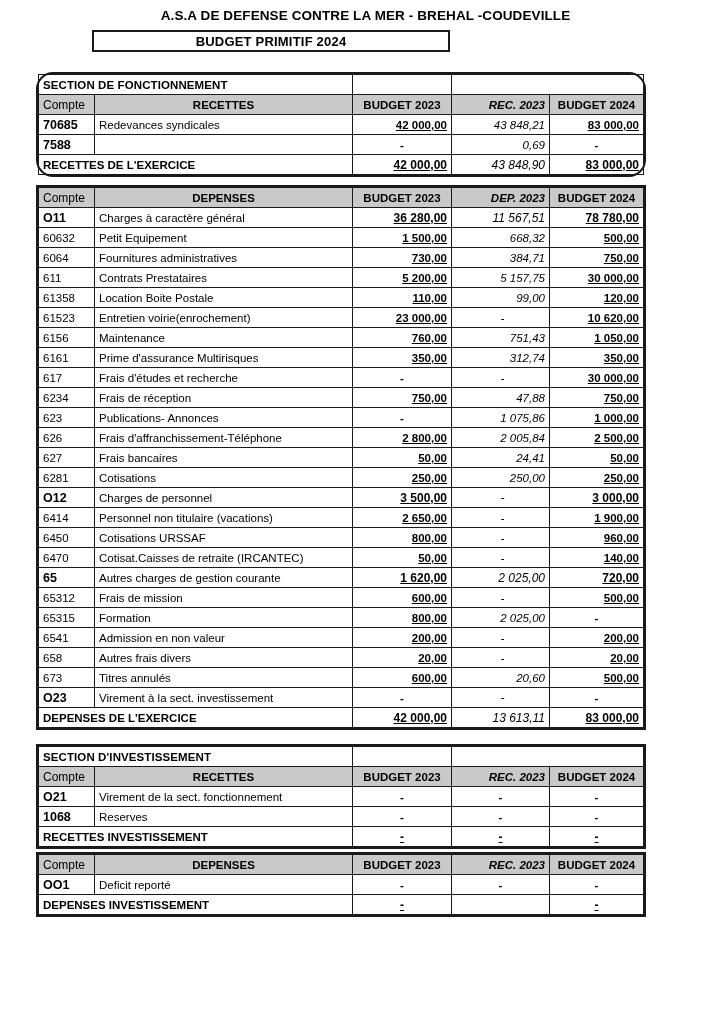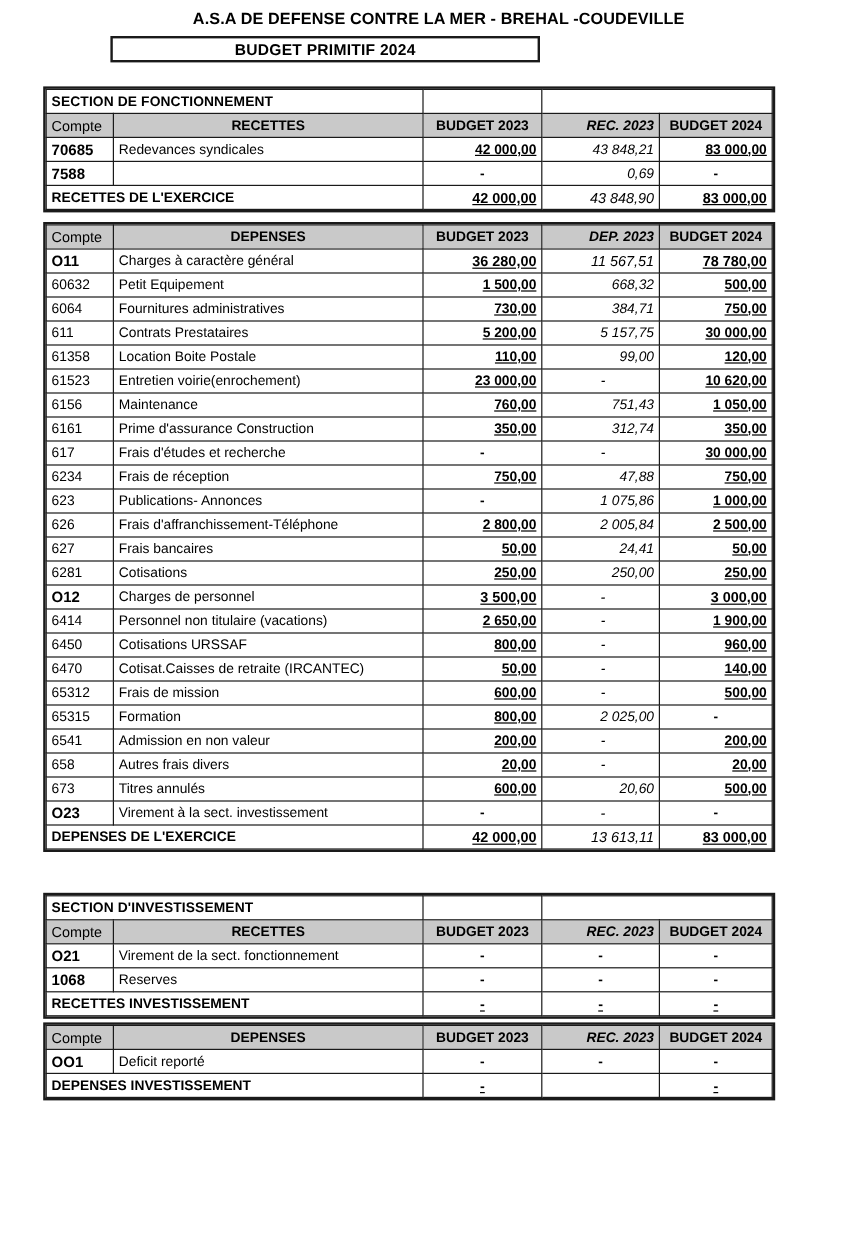--- a/index.html
+++ b/index.html
@@ -124,21 +124,21 @@
 </style>
 </head>
 <body>
 
 <div class="doc-title">A.S.A DE DEFENSE CONTRE LA MER - BREHAL -COUDEVILLE</div>
 
 <div class="budget-box">
   <span>BUDGET PRIMITIF 2024</span>
 </div>
 
-<div class="block" id="block-fonc-recettes" style="top:72px;">
+<div class="block" id="block-fonc-recettes" style="top:72px;border-radius:17px;">
   <table class="grid">
     <colgroup>
         <col class="c-compte">
         <col class="c-label">
         <col class="c-b23">
         <col class="c-rec">
         <col class="c-b24">
       </colgroup>
     <tbody>
       <tr class="sect-row">
@@ -239,21 +239,21 @@
         </tr>
         <tr>
           <td class="compte">6156</td>
           <td class="label">Maintenance</td>
           <td class="num">760,00</td>
           <td class="ital">751,43</td>
           <td class="num">1 050,00</td>
         </tr>
         <tr>
           <td class="compte">6161</td>
-          <td class="label">Prime d'assurance Construction</td>
+          <td class="label">Prime d'assurance Multirisques</td>
           <td class="num">350,00</td>
           <td class="ital">312,74</td>
           <td class="num">350,00</td>
         </tr>
         <tr>
           <td class="compte">617</td>
           <td class="label">Frais d'études et recherche</td>
           <td class="dash">-</td>
           <td class="dash ital">-</td>
           <td class="num">30 000,00</td>
@@ -313,20 +313,27 @@
           <td class="num">800,00</td>
           <td class="dash ital">-</td>
           <td class="num">960,00</td>
         </tr>
         <tr>
           <td class="compte">6470</td>
           <td class="label">Cotisat.Caisses de retraite (IRCANTEC)</td>
           <td class="num">50,00</td>
           <td class="dash ital">-</td>
           <td class="num">140,00</td>
+        </tr>
+        <tr class="group-row">
+          <td class="compte b">65</td>
+          <td class="label">Autres charges de gestion courante</td>
+          <td class="num">1 620,00</td>
+          <td class="ital">2 025,00</td>
+          <td class="num">720,00</td>
         </tr>
         <tr>
           <td class="compte">65312</td>
           <td class="label">Frais de mission</td>
           <td class="num">600,00</td>
           <td class="dash ital">-</td>
           <td class="num">500,00</td>
         </tr>
         <tr>
           <td class="compte">65315</td>

